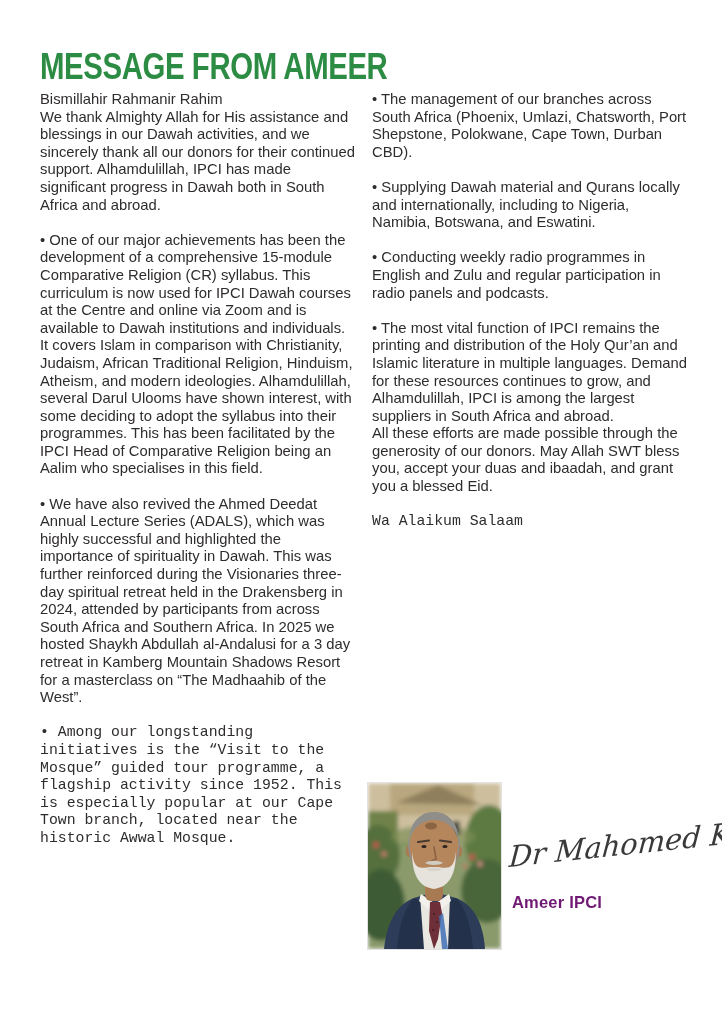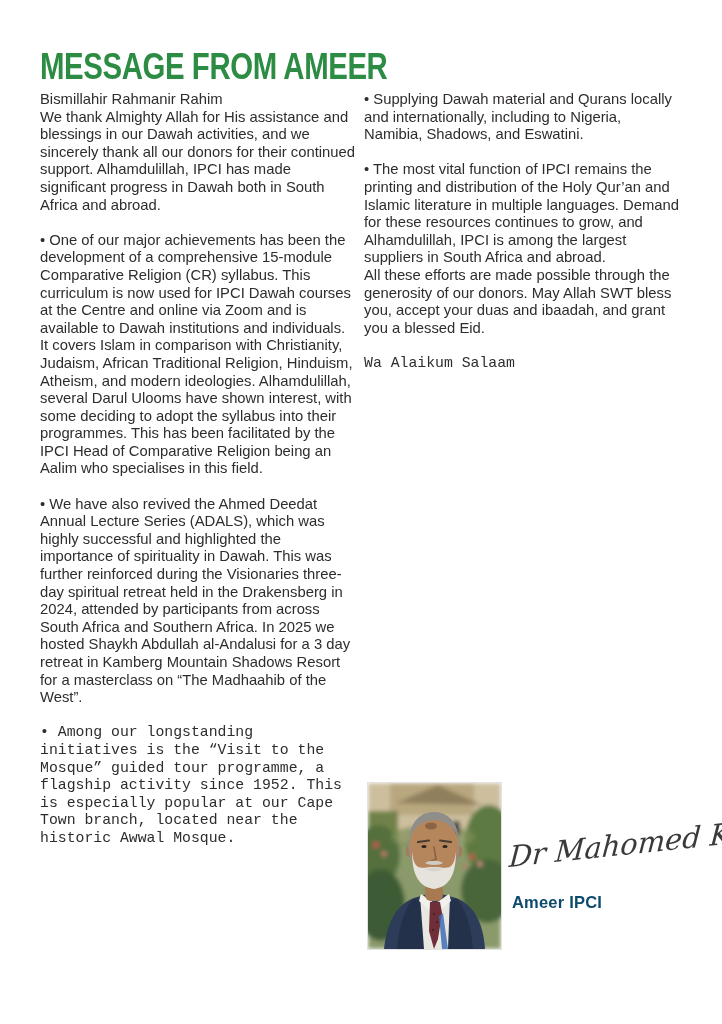--- a/index.html
+++ b/index.html
@@ -27,21 +27,21 @@
     white-space: nowrap;
   }
 
   .columns {
     position: absolute;
     left: 40px;
     top: 91px;
     width: 654px;
     display: grid;
     grid-template-columns: 316px 318px;
-    column-gap: 8px;
+    column-gap: 16px;
   }
 
   .col { color: #2f2c2d; font-size: 14.8px; line-height: 17.6px; }
   .para { white-space: pre-line; margin: 0 0 17.6px 0; }
   .para:last-child { margin-bottom: 0; font-family: Liberation Mono, monospace; }
 
   .photo-frame {
     position: absolute;
     left: 368px;
     top: 783px;
@@ -65,41 +65,43 @@
     white-space: nowrap;
     letter-spacing: 0px;
   }
 
   .signature-role {
     position: absolute;
     left: 512px;
     top: 893px;
     font-size: 16.5px;
     font-weight: bold;
-    color: #0c4a6e;
+    color: #701a75;
     letter-spacing: 0.2px;
   }
 </style>
 </head>
 <body>
 
 <div class="page">
 
   <h1 class="page-title">MESSAGE FROM AMEER</h1>
 
   <div class="columns">
     <div class="col">
       <p class="para">Bismillahir Rahmanir Rahim
 We thank Almighty Allah for His assistance and blessings in our Dawah activities, and we sincerely thank all our donors for their continued support. Alhamdulillah, IPCI has made significant progress in Dawah both in South Africa and abroad.</p>
       <p class="para">• One of our major achievements has been the development of a comprehensive 15-module Comparative Religion (CR) syllabus. This curriculum is now used for IPCI Dawah courses at the Centre and online via Zoom and is available to Dawah institutions and individuals. It covers Islam in comparison with Christianity, Judaism, African Traditional Religion, Hinduism, Atheism, and modern ideologies. Alhamdulillah, several Darul Ulooms have shown interest, with some deciding to adopt the syllabus into their programmes. This has been facilitated by the IPCI Head of Comparative Religion being an Aalim who specialises in this field.</p>
       <p class="para">• We have also revived the Ahmed Deedat Annual Lecture Series (ADALS), which was highly successful and highlighted the importance of spirituality in Dawah. This was further reinforced during the Visionaries three-day spiritual retreat held in the Drakensberg in 2024, attended by participants from across South Africa and Southern Africa. In 2025 we hosted Shaykh Abdullah al-Andalusi for a 3 day retreat in Kamberg Mountain Shadows Resort for a masterclass on “The Madhaahib of the West”.</p>
       <p class="para">• Among our longstanding initiatives is the “Visit to the Mosque” guided tour programme, a flagship activity since 1952. This is especially popular at our Cape Town branch, located near the historic Awwal Mosque.</p>
     </div>
     <div class="col">
-      <p class="para">• Supplying Dawah material and Qurans locally and internationally, including to Nigeria, Namibia, Shadows, and Eswatini.</p>
+      <p class="para">• The management of our branches across South Africa (Phoenix, Umlazi, Chatsworth, Port Shepstone, Polokwane, Cape Town, Durban CBD).</p>
+      <p class="para">• Supplying Dawah material and Qurans locally and internationally, including to Nigeria, Namibia, Botswana, and Eswatini.</p>
+      <p class="para">• Conducting weekly radio programmes in English and Zulu and regular participation in radio panels and podcasts.</p>
       <p class="para">• The most vital function of IPCI remains the printing and distribution of the Holy Qur’an and Islamic literature in multiple languages. Demand for these resources continues to grow, and Alhamdulillah, IPCI is among the largest suppliers in South Africa and abroad.
 All these efforts are made possible through the generosity of our donors. May Allah SWT bless you, accept your duas and ibaadah, and grant you a blessed Eid.</p>
       <p class="para">Wa Alaikum Salaam</p>
     </div>
   </div>
 
   <div class="photo-frame">
     <svg viewBox="0 0 133 166" width="133" height="166">
       <defs>
         <filter id="blur2" x="-20%" y="-20%" width="140%" height="140%">

